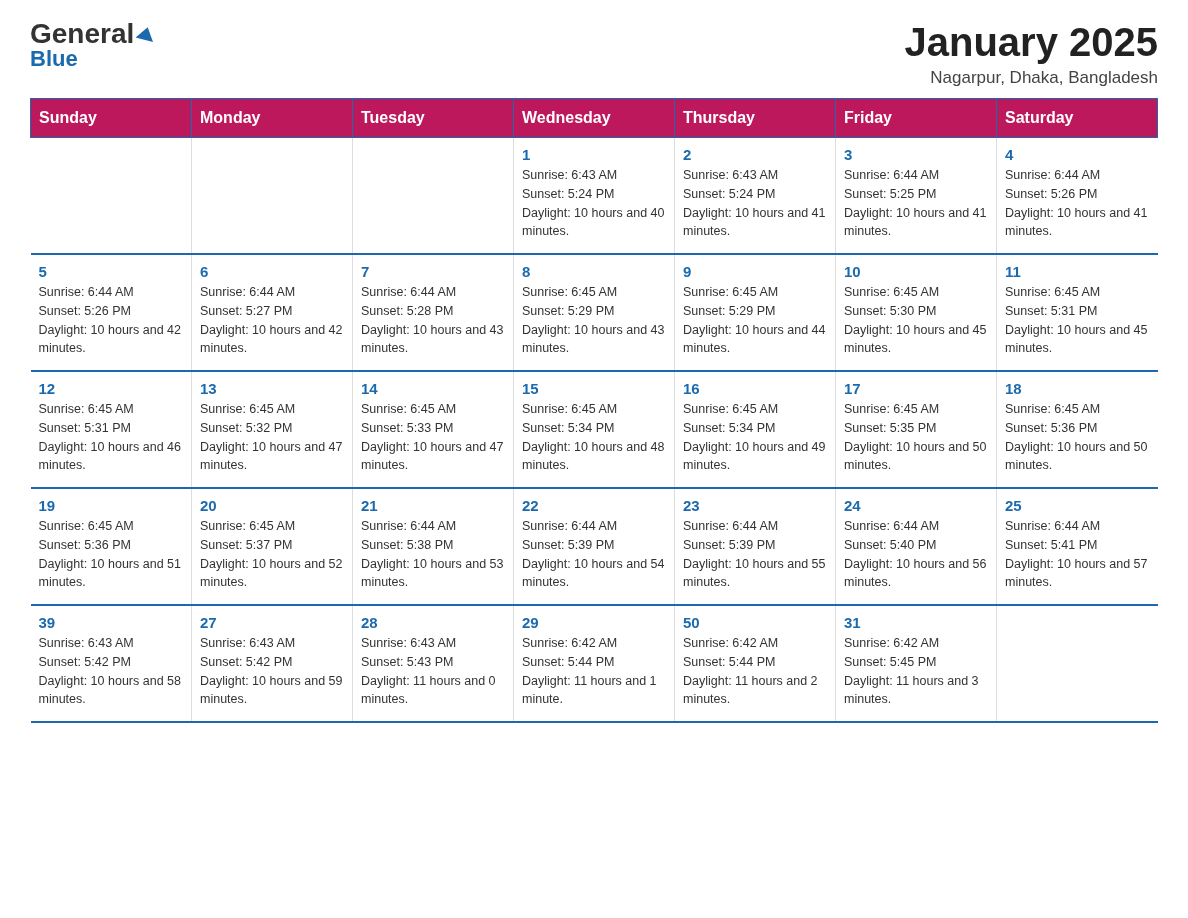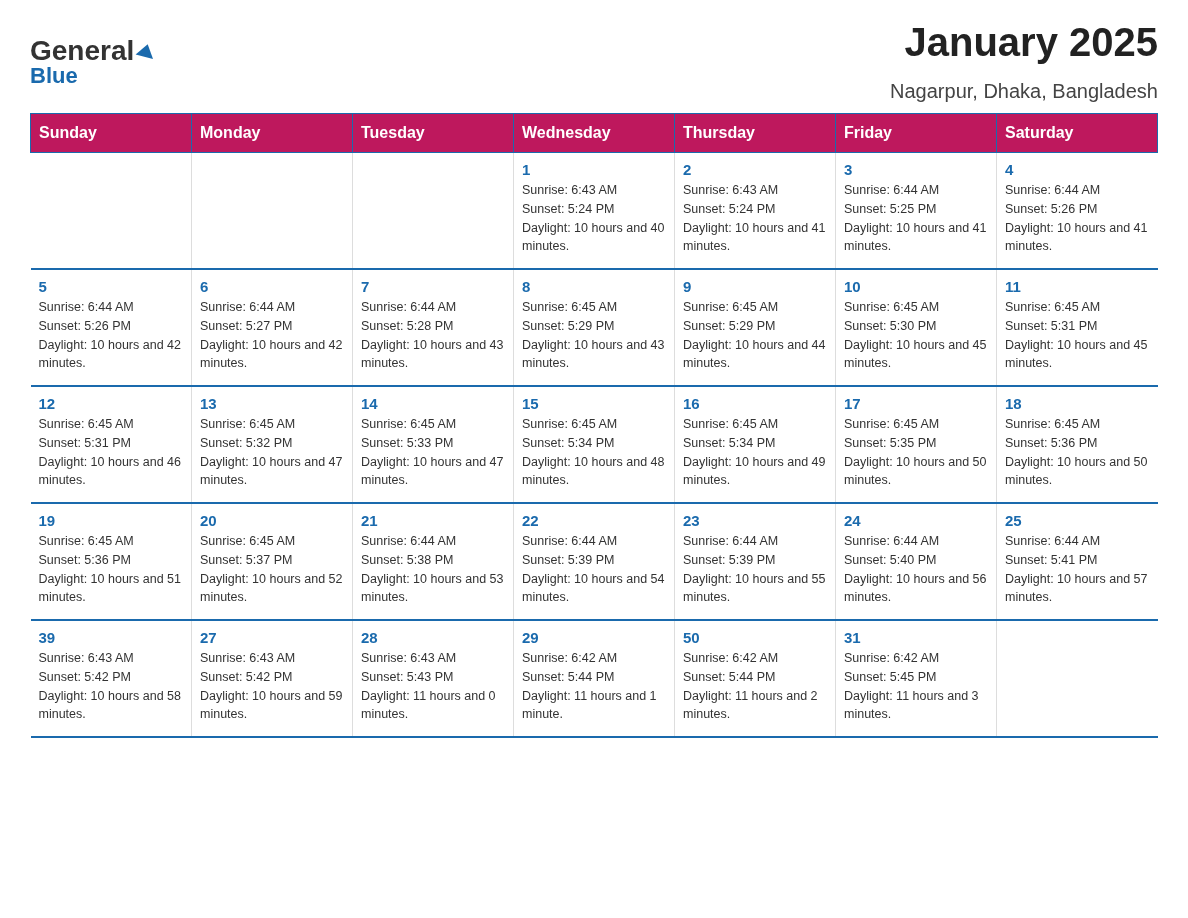--- a/index.html
+++ b/index.html
@@ -6,21 +6,21 @@
     body {
       font-family: Arial, sans-serif;
       background: #fff;
       padding: 20px 30px;
       width: 1188px;
       min-height: 918px;
     }
     .header {
       display: flex;
       justify-content: space-between;
-      align-items: center;
+      align-items: flex-start;
       margin-bottom: 10px;
     }
     .logo {
       display: flex;
       flex-direction: column;
       align-items: flex-start;
     }
     .logo-general {
       font-size: 28px;
       font-weight: bold;
@@ -39,24 +39,24 @@
     .title-block {
       text-align: right;
     }
     .title-block h1 {
       font-size: 40px;
       font-weight: bold;
       color: #222;
       line-height: 1.1;
     }
     .title-block h2 {
-      font-size: 20px;
+      font-size: 17px;
       font-weight: normal;
       color: #444;
-      margin-top: 16px;
+      margin-top: 4px;
     }
     table {
       width: 100%;
       border-collapse: collapse;
       margin-top: 10px;
     }
     thead tr th {
       background-color: #be185d;
       color: #fff;
       font-size: 16px;

